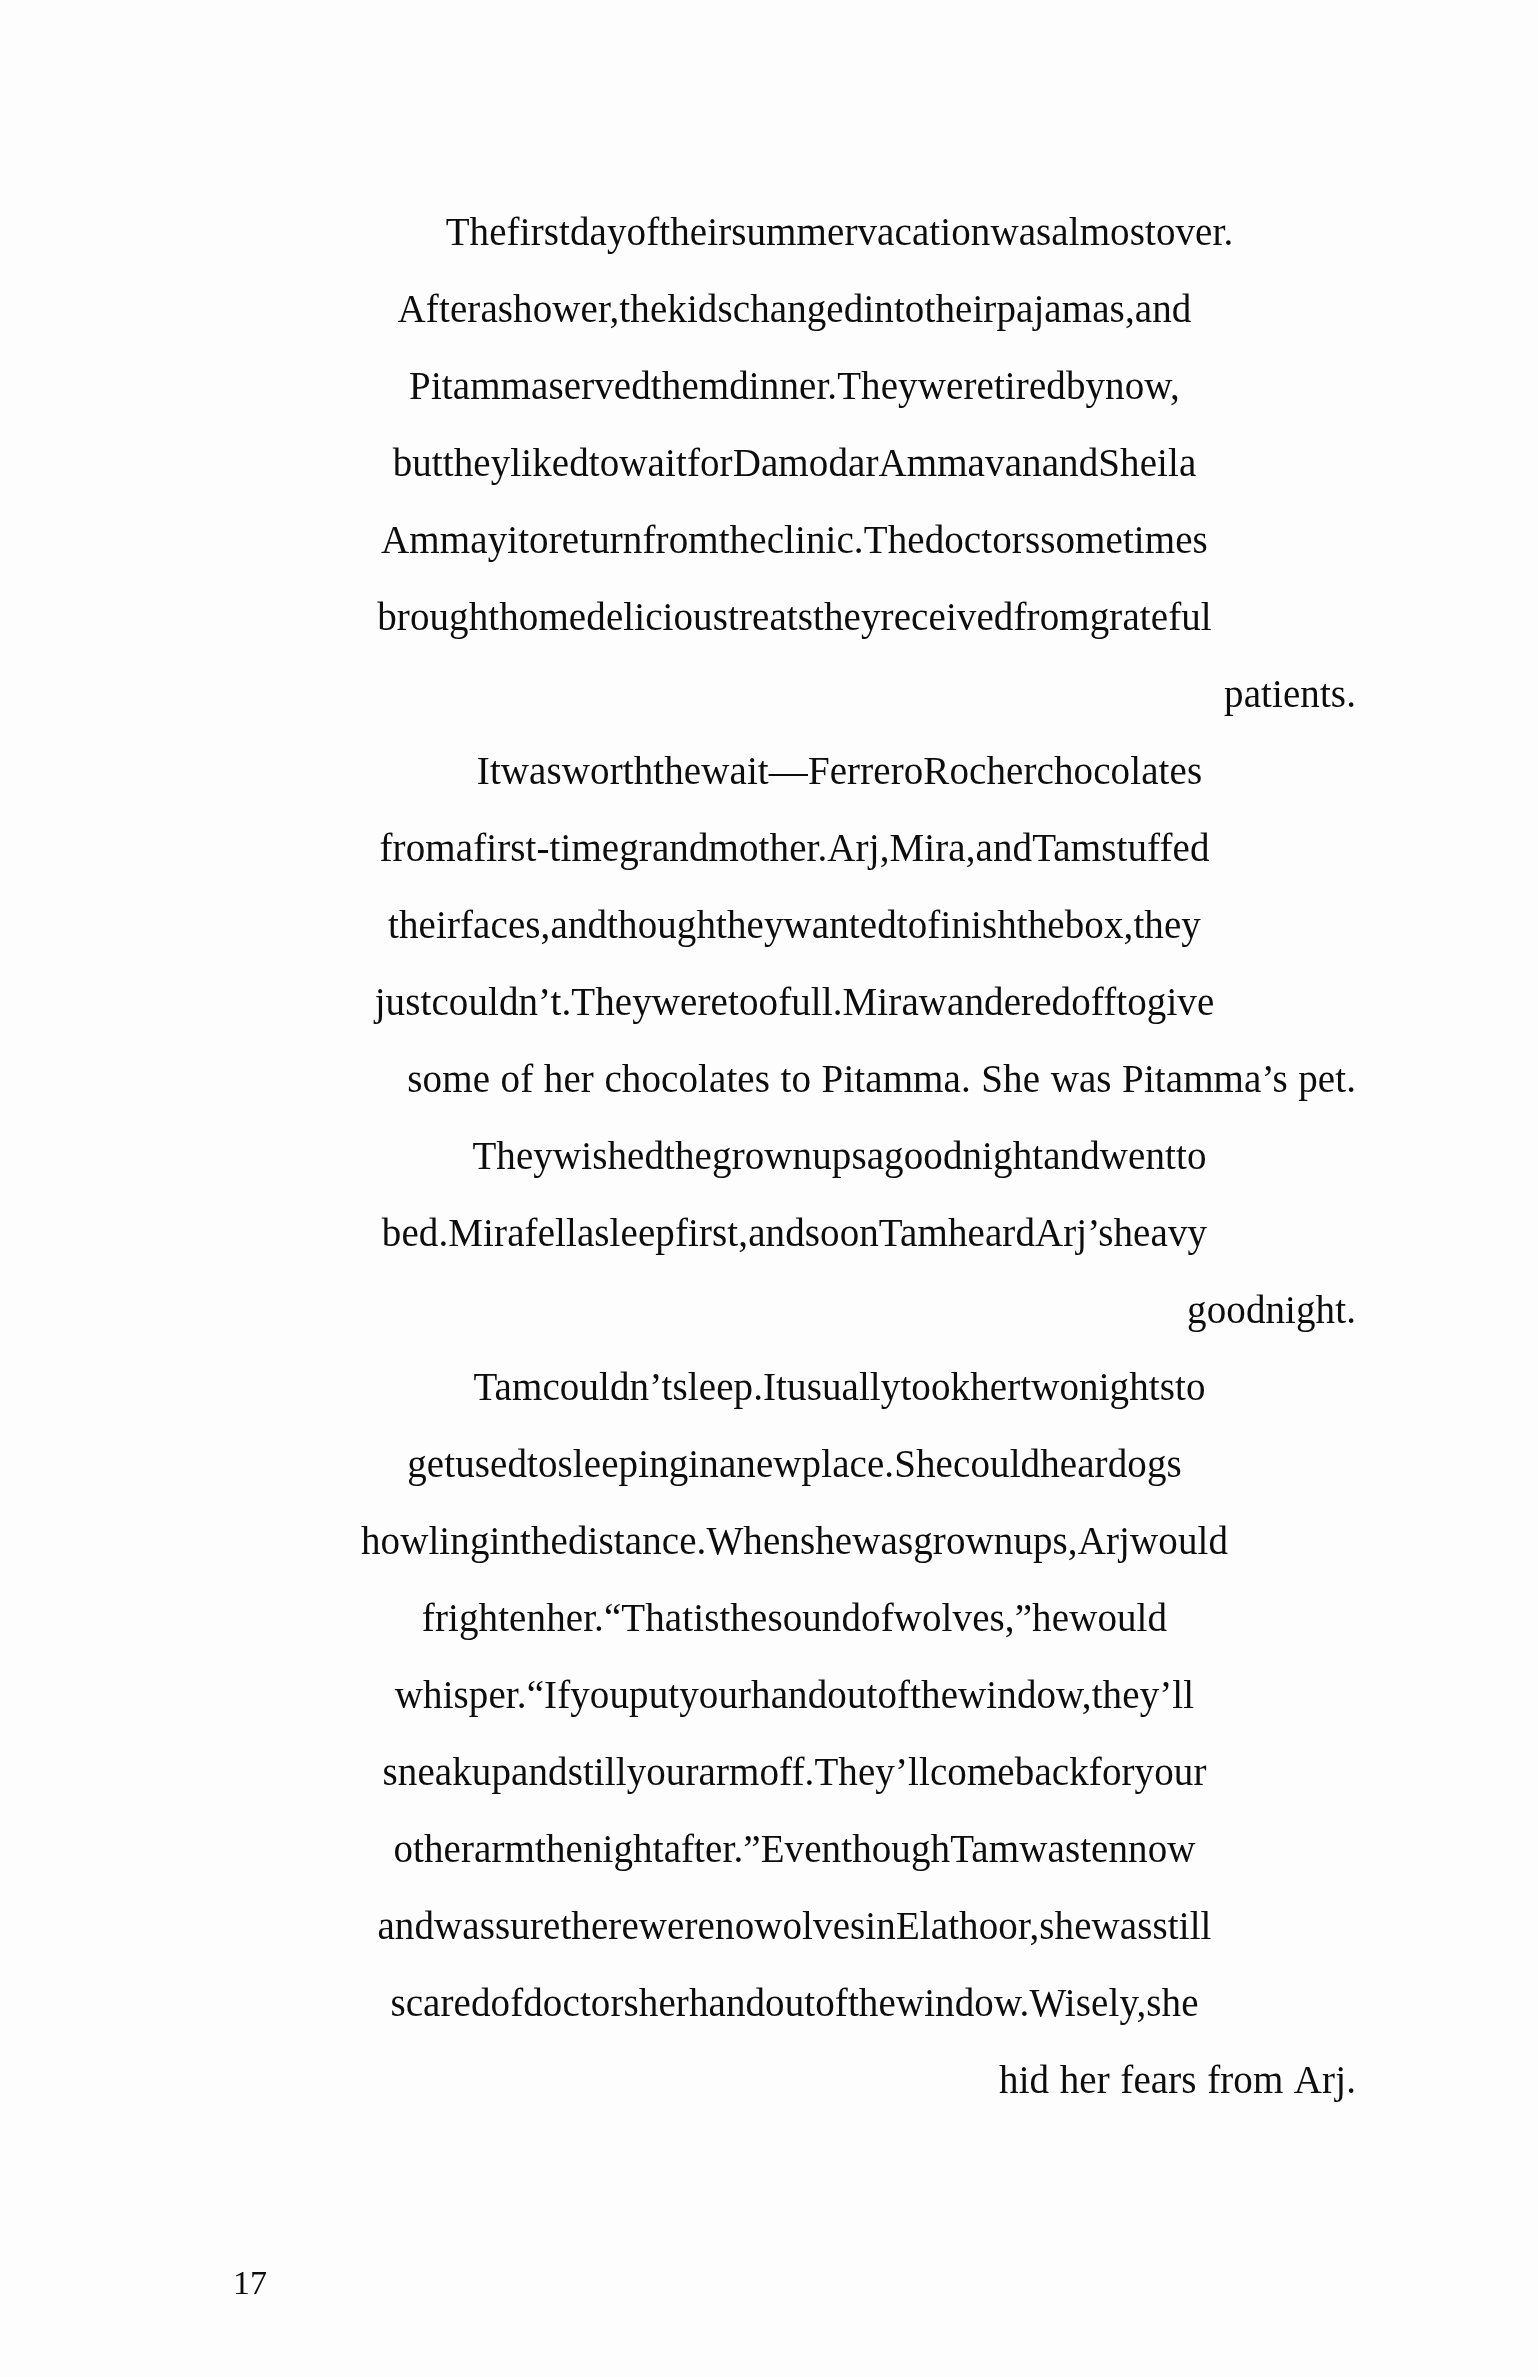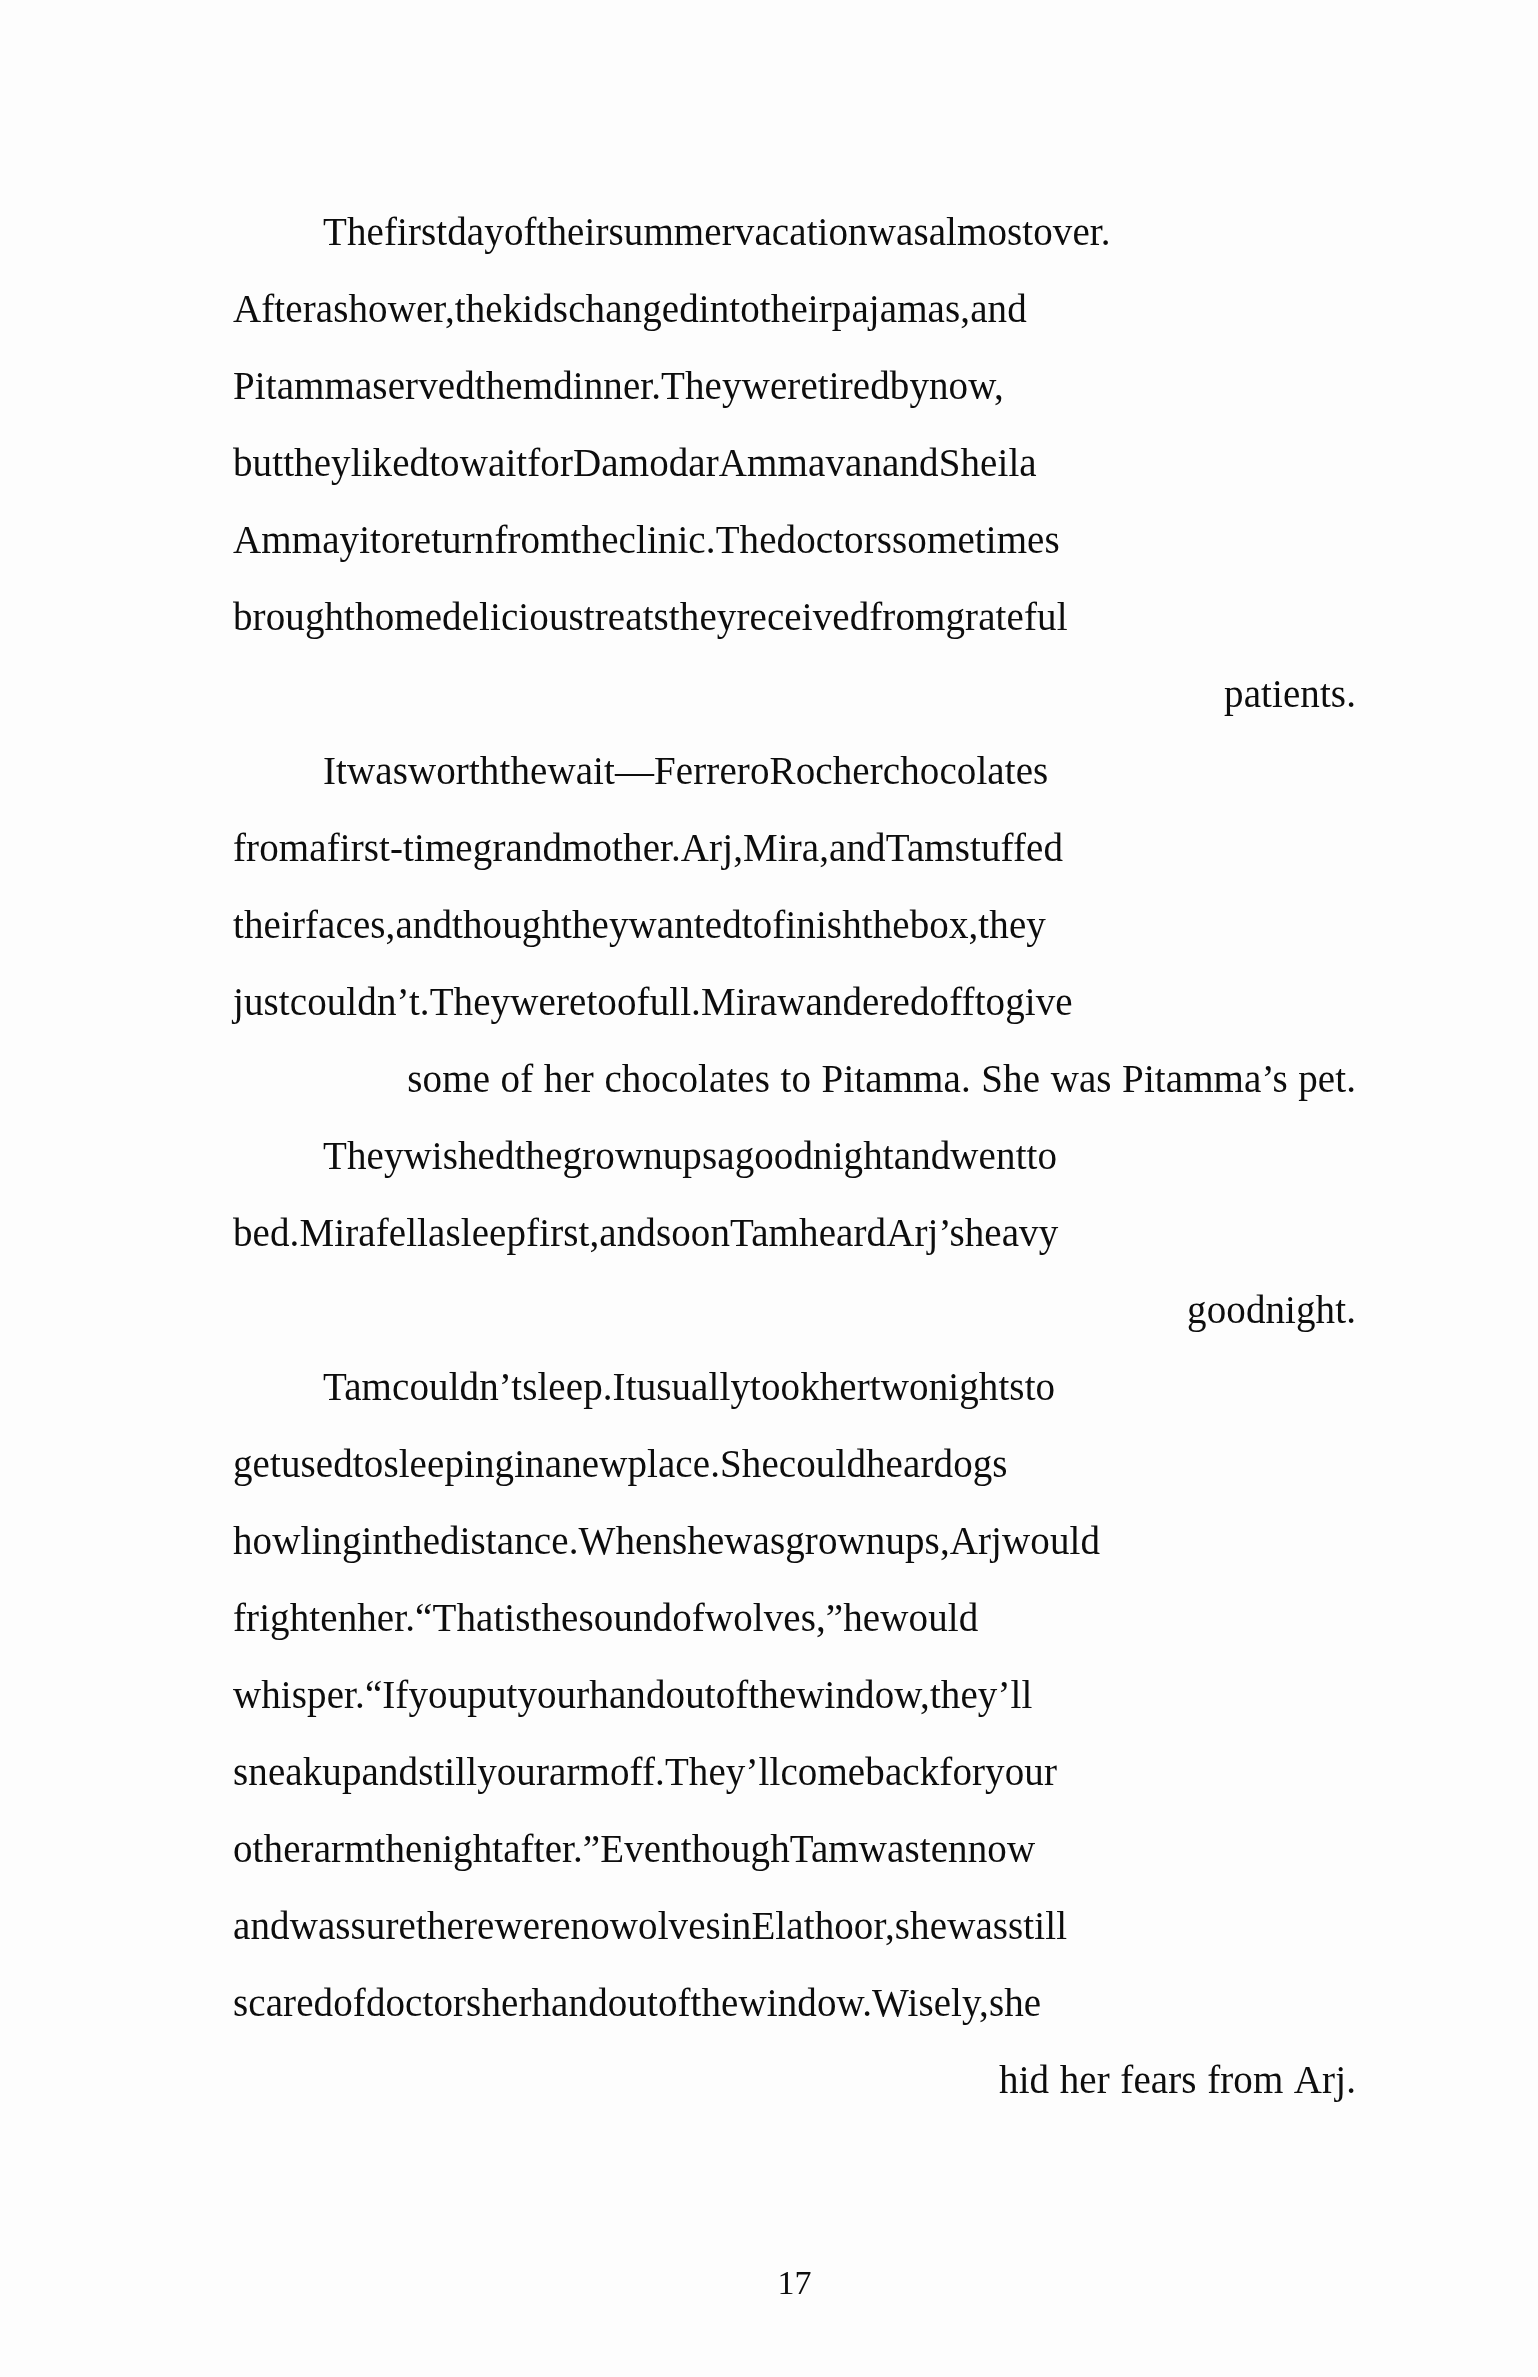--- a/index.html
+++ b/index.html
@@ -23,39 +23,38 @@
     position: absolute;
     left: 233px;
     top: 193px;
     width: 1123px;
   }
   .paragraph {
     margin: 0;
   }
   .line {
     display: flex;
-    justify-content: flex-start;
+    justify-content: center;
     align-items: center;
     height: 77px;
     font-size: 39px;
     letter-spacing: 0.1px;
   }
   .line.first {
     padding-left: 90px;
   }
   .line.last {
     justify-content: flex-end;
     column-gap: 0.27em;
   }
   .page-number {
     position: absolute;
     left: 233px;
     width: 1123px;
     top: 2260px;
-    text-align: center;
     font-size: 34px;
     line-height: 45px;
   }
 </style>
 </head>
 <body style="background: rgb(253, 253, 253); color: rgb(13, 13, 13);">
 
 <div class="book-page">
   <div class="text-block">
       <div class="paragraph">

